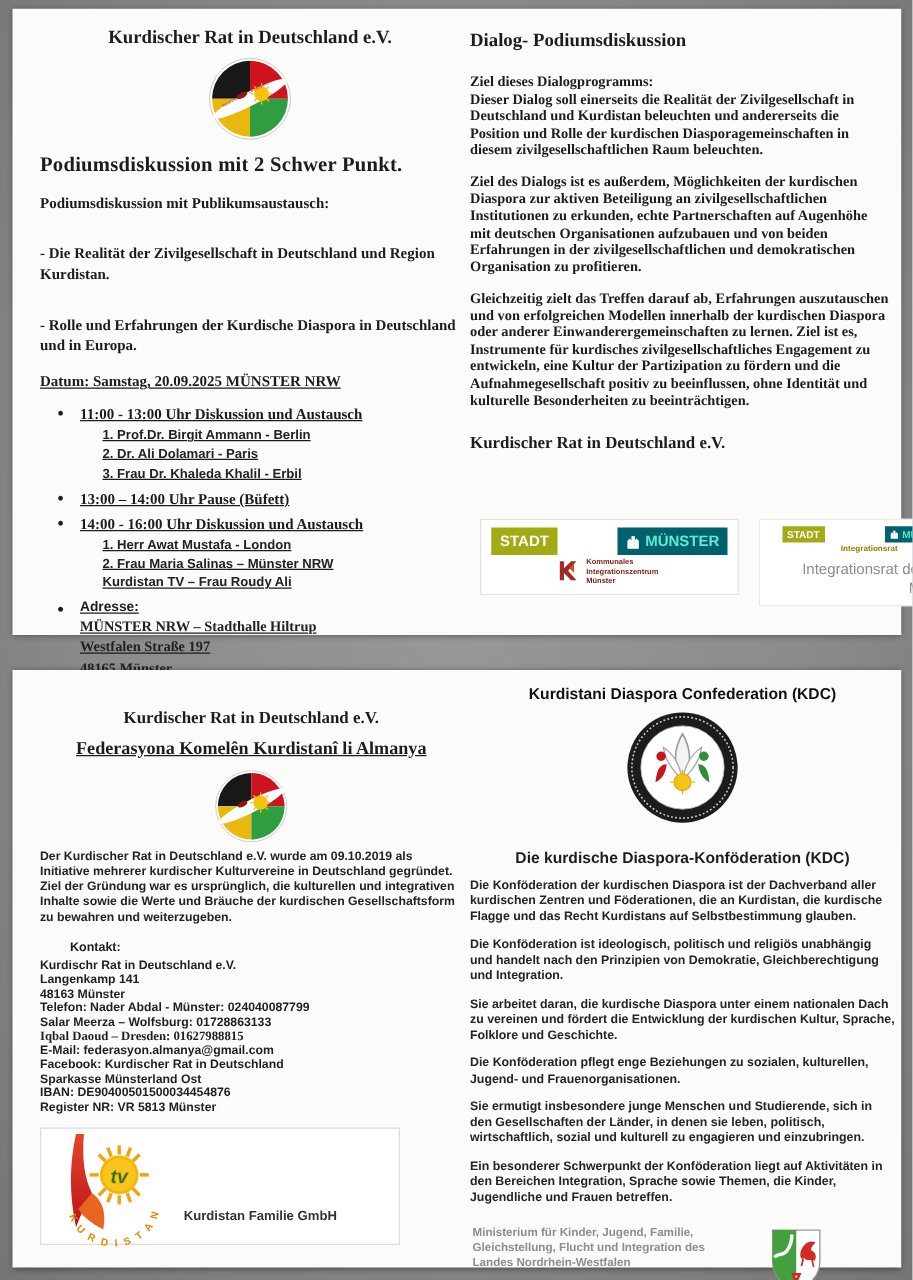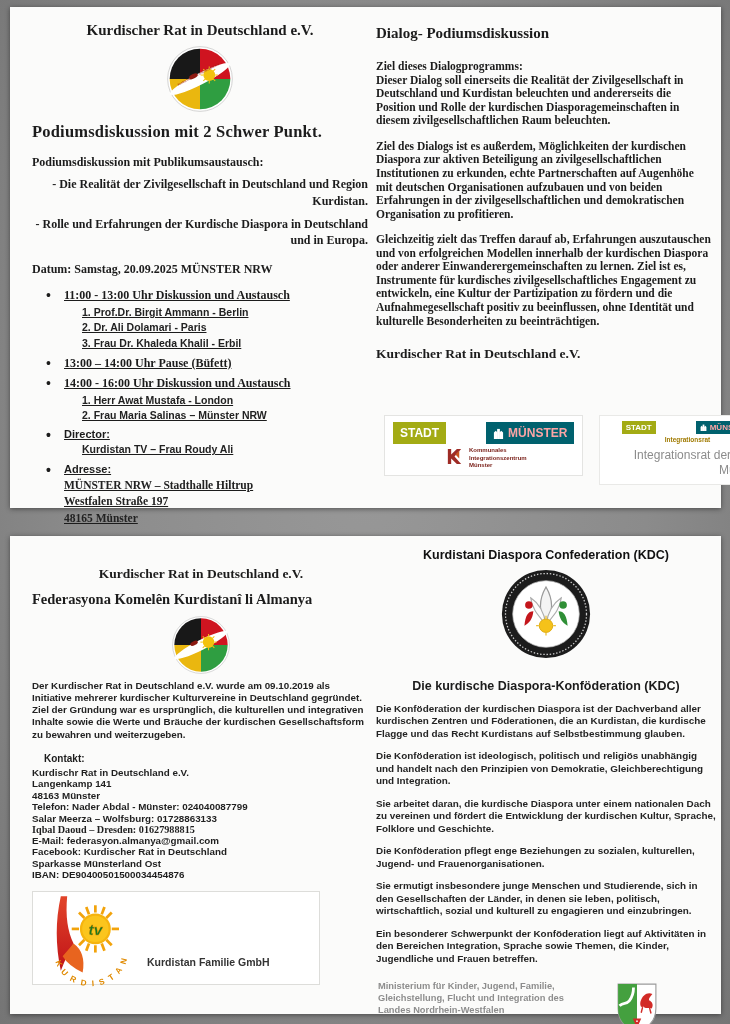--- a/index.html
+++ b/index.html
@@ -17,58 +17,58 @@
   #page2{top:536px;height:478px;}
   .col{position:absolute;color:#1c1c1c;}
 
   
   .colL{left:22px;top:12px;width:336px;}
   .p1-title{font:bold 15px "Liberation Serif",serif;text-align:center;margin:3px 0 0;}
   .kr-logo-wrap{width:66px;margin:7px auto 0;}
   .kr-logo-wrap svg{display:block;width:100%;height:auto;}
   .p1-heading{font:bold 16.5px "Liberation Serif",serif;margin:10px 0 0;letter-spacing:.2px;}
   .p1-sub{font:bold 12px "Liberation Serif",serif;margin:13px 0 0;}
-  .p1-point{font:bold 12px "Liberation Serif",serif;margin:6px 0 0;line-height:1.4;text-align:right;}
-  .p1-date{font:bold 12px "Liberation Serif",serif;margin:13px 0 0;}
+  .p1-point{font:bold 12px "Liberation Serif",serif;margin:24px 0 0;line-height:1.4;}
+  .p1-date{font:bold 12px "Liberation Serif",serif;margin:13px 0 0;text-decoration:underline;}
   .agenda{margin:11px 0 0;text-decoration:underline;}
   .agenda-bullet{font:bold 12px "Liberation Serif",serif;margin:5px 0 2px;padding-left:32px;position:relative;line-height:1.25;}
   .agenda-bullet::before{content:"•";position:absolute;left:14px;top:-1px;font-size:14px;}
   .agenda-bullet.sansb{font:bold 11px "Liberation Sans",sans-serif;}
   .agenda-items div{font:bold 10.5px "Liberation Sans",sans-serif;margin-left:50px;line-height:1.45;color:#222;}
   .agenda-items div.serifi{font:bold 11.5px "Liberation Serif",serif;line-height:1.45;margin-left:32px;}
 
   
   .colR{left:366px;top:12px;width:337px;}
   .p1r-title{font:bold 15px "Liberation Serif",serif;margin:6px 0 0;}
   .p1r-label{font:bold 11.5px "Liberation Serif",serif;margin:18px 0 0;line-height:1.18;}
   .p1r-para{font:bold 11.5px "Liberation Serif",serif;margin:12px 0 0;line-height:1.18;text-align:left;}
   .p1r-para.nogap{margin-top:0;}
   .p1r-signature{font:bold 13.5px "Liberation Serif",serif;margin:18px 0 0;}
   .logosRow{position:absolute;left:8px;top:396px;display:flex;gap:16px;align-items:flex-start;}
   .logo-card{border:1px solid #e4e4e2;background:#fff;padding:6px 8px 5px;}
-  .sm-row{display:flex;}
+  .sm-row{display:flex;gap:48px;}
   .sm-stadt{background:#a3ab14;color:#fff;font:bold 12px "Liberation Sans",sans-serif;padding:4px 7px;display:flex;align-items:center;}
-  .sm-muenster{background:#00616e;color:#fca5a5;font:bold 12px "Liberation Sans",sans-serif;padding:4px 7px;display:flex;align-items:center;gap:4px;margin-left:40px;}
+  .sm-muenster{background:#00616e;color:#5eead4;font:bold 12px "Liberation Sans",sans-serif;padding:4px 7px;display:flex;align-items:center;gap:4px;}
   .sm-row.small .sm-stadt{font-size:8px;padding:2px 4px;}
   .sm-row.small .sm-muenster{font-size:8px;padding:2px 4px;gap:3px;}
   .ki-row{display:flex;gap:5px;margin:3px 0 0 52px;align-items:flex-start;}
   .ki-text{font:bold 6px "Liberation Sans",sans-serif;color:#7c241d;width:62px;line-height:1.25;}
   .card2{display:flex;flex-direction:column;align-items:center;border:1px solid #e9e9e7;background:#fff;padding:5px 12px 6px;}
   .ir-small{font:bold 6.5px "Liberation Sans",sans-serif;color:#a07a00;margin-top:2px;}
   .ir-gray{font:12px "Liberation Sans",sans-serif;color:#8c8c8c;margin-top:5px;width:150px;text-align:right;line-height:1.25;}
 
   
   .colL2{left:22px;top:30px;width:338px;}
   .p2-title1{font:bold 13.5px "Liberation Serif",serif;text-align:center;margin:0;}
-  .p2-title2{font:bold 14.5px "Liberation Serif",serif;text-align:left;margin:9px 0 0;}
+  .p2-title2{font:bold 14.5px "Liberation Serif",serif;text-align:center;margin:9px 0 0;text-decoration:underline;}
   .kr-logo-wrap2{width:58px;margin:8px auto 0;}
   .kr-logo-wrap2 svg{display:block;width:100%;height:auto;}
   .p2-intro{font:9.8px "Liberation Sans",sans-serif;margin:6px 0 0;line-height:1.24;color:#232323;font-weight:bold;}
   .p2-intro.cont{margin-top:0;}
-  .kontakt{font:bold 10px "Liberation Sans",sans-serif;margin:12px 0 0;padding-left:12px;}
+  .kontakt{font:bold 10px "Liberation Sans",sans-serif;margin:12px 12px 0;padding-left:12px;}
   .contact{margin:3px 0 0;}
   .contact div{font:bold 9.8px "Liberation Sans",sans-serif;line-height:1.17;color:#1f1f1f;}
   .contact div.serifi{font:bold 10.2px "Liberation Serif",serif;}
   .tv-card{margin:10px 0 0;width:286px;height:92px;border:1px solid #ddddda;background:#fff;position:relative;text-decoration:underline;}
   .tv-card svg{position:absolute;left:6px;top:-4px;width:100px;height:100px;overflow:visible;}
   .satellit{position:absolute;left:114px;top:64px;font:bold 10.5px "Liberation Sans",sans-serif;color:#333;}
 
   
   .colR2{left:366px;top:8px;width:340px;}
   .kdc-title{font:bold 12.5px "Liberation Sans",sans-serif;text-align:center;margin:4px 0 0;color:#111;}
@@ -125,21 +125,20 @@
         <div>1.   Prof.Dr. Birgit Ammann - Berlin</div>
         <div>2. Dr. Ali Dolamari - Paris</div>
         <div>3. Frau Dr. Khaleda Khalil - Erbil</div>
       </div>
       <div class="agenda-bullet">13:00 – 14:00 Uhr Pause (Büfett)</div>
       <div class="agenda-bullet">14:00 - 16:00 Uhr Diskussion und Austausch</div>
       <div class="agenda-items">
         <div>1.   Herr Awat Mustafa - London</div>
         <div>2.   Frau Maria Salinas – Münster NRW</div>
       </div>
-      <div class="agenda-bullet sansb">Director:</div>
       <div class="agenda-items">
         <div>Kurdistan TV – Frau Roudy Ali</div>
       </div>
       <div class="agenda-bullet sansb">Adresse:</div>
       <div class="agenda-items">
         <div class="serifi">MÜNSTER NRW – Stadthalle Hiltrup</div>
         <div class="serifi">Westfalen Straße 197</div>
         <div class="serifi">48165 Münster</div>
       </div>
     </div>
@@ -231,20 +230,21 @@
       <div>Kurdischr Rat in Deutschland e.V.</div>
       <div>Langenkamp 141</div>
       <div>48163 Münster</div>
       <div>Telefon: Nader Abdal - Münster: 024040087799</div>
       <div>Salar Meerza – Wolfsburg: 01728863133</div>
       <div class="serifi">Iqbal Daoud – Dresden: 01627988815</div>
       <div>E-Mail: federasyon.almanya@gmail.com</div>
       <div>Facebook:  Kurdischer Rat in Deutschland</div>
       <div>Sparkasse Münsterland Ost</div>
       <div>IBAN: DE90400501500034454876</div>
+      <div>Register NR: VR 5813 Münster</div>
     </div>
 
     <div class="tv-card">
       <svg viewBox="0 0 110 104">
         <defs>
           <linearGradient id="kgrad" x1="0" y1="0" x2="0" y2="1">
             <stop offset="0" stop-color="#e2452a"></stop>
               <stop offset="1" stop-color="#c01318"></stop>
           </linearGradient>
           <path id="tvArc" d="M18,78 A38,34 0 0 0 96,60"></path>

